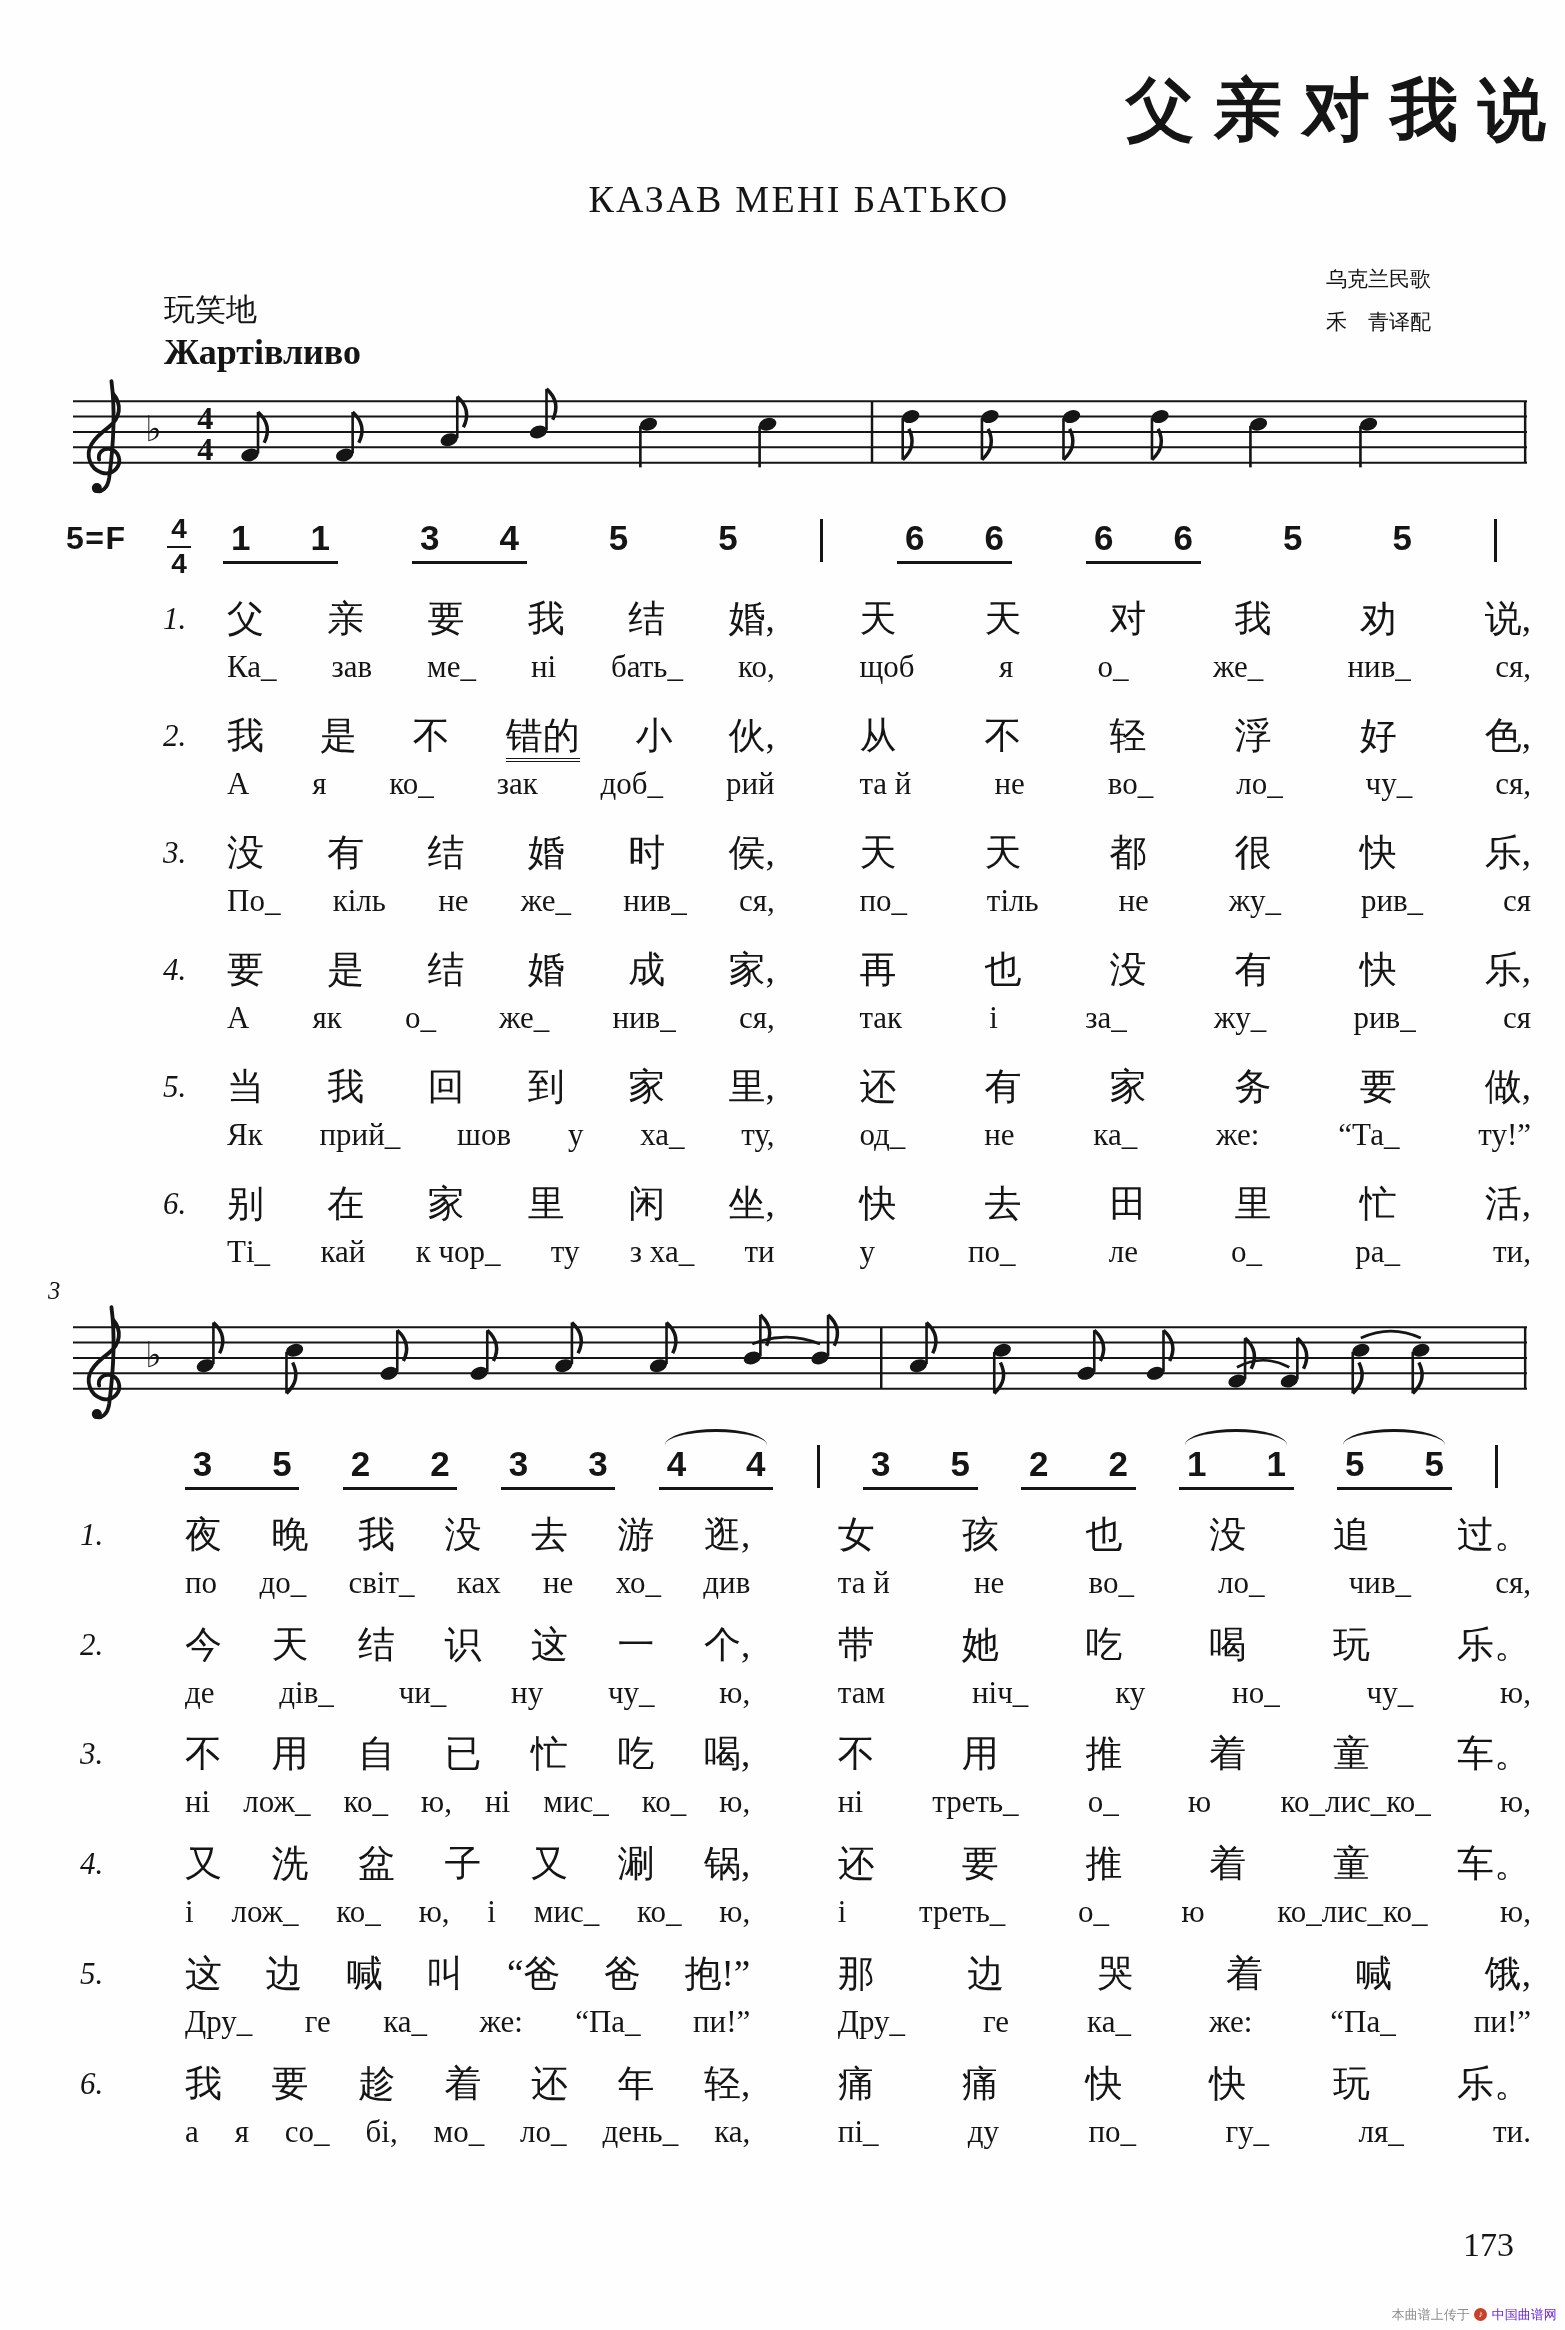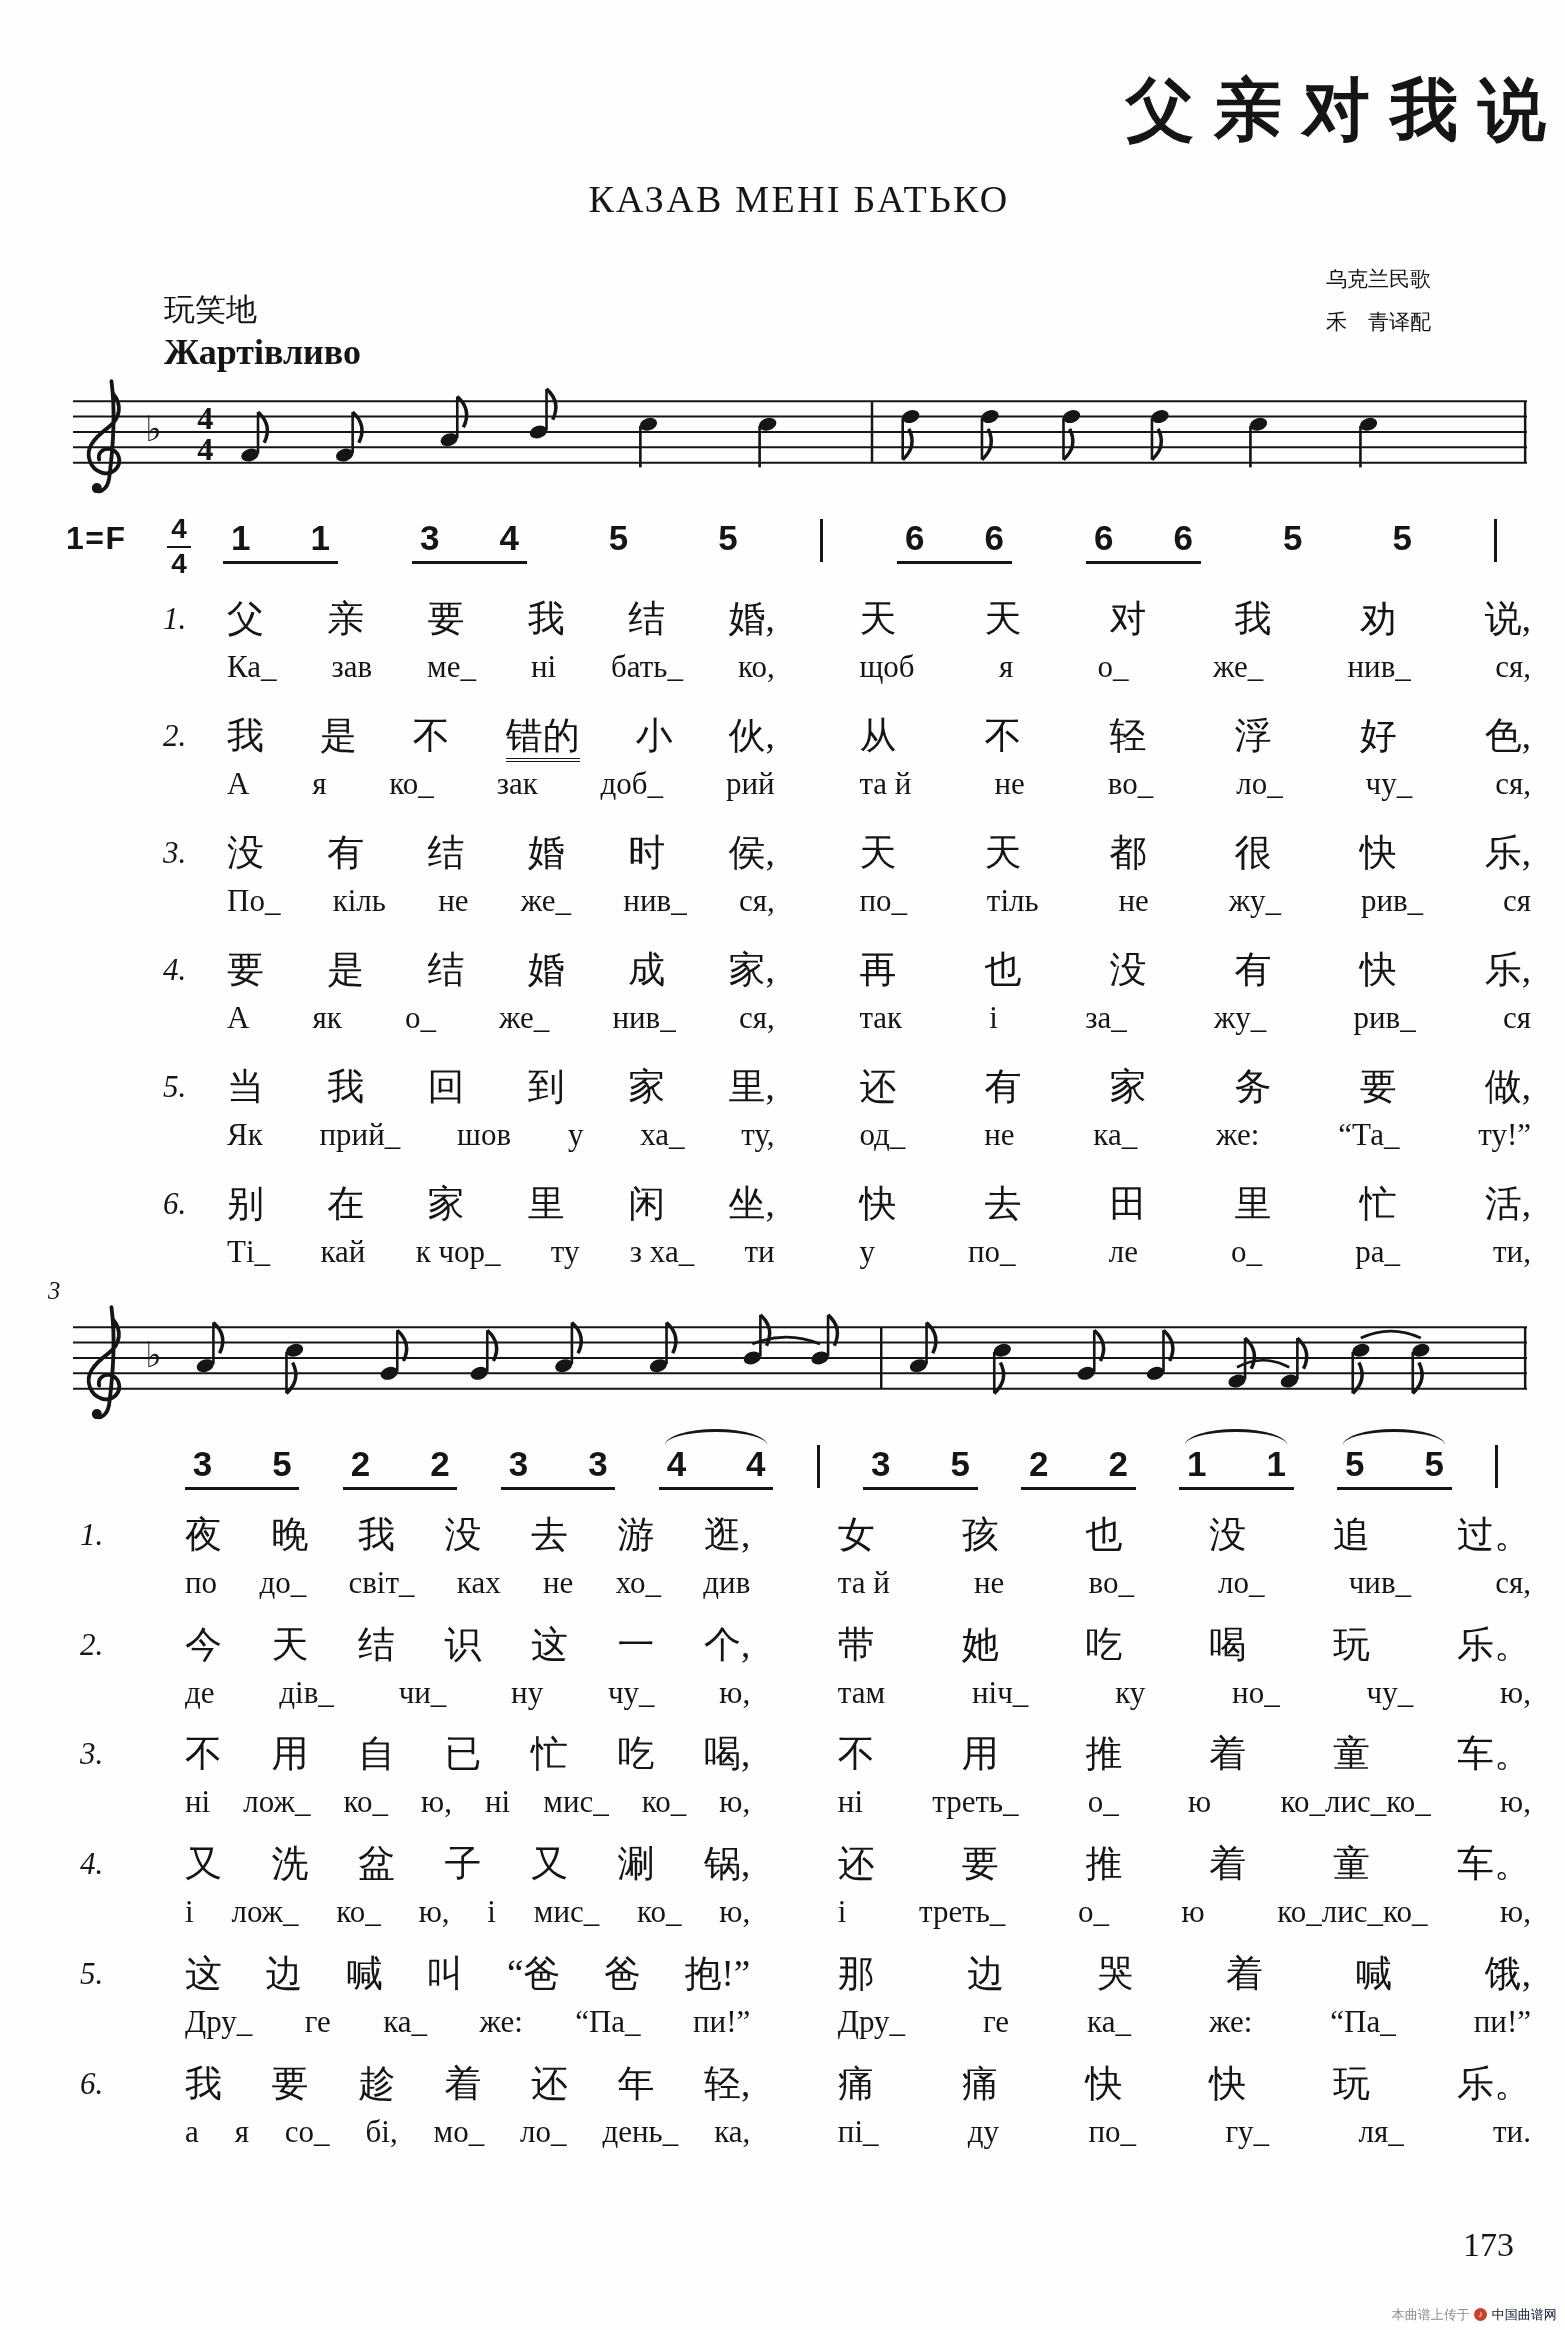--- a/index.html
+++ b/index.html
@@ -55,21 +55,21 @@
   .hr{flex:1;display:flex;justify-content:space-between;align-items:baseline;}
   .tok{white-space:nowrap;}
   .tok.u2{border-bottom:4.6px double #151515;}
 
   
   .pagenum{position:absolute;right:52px;bottom:66px;font-size:34px;}
   .wm{position:absolute;right:9.2px;bottom:6.2px;display:flex;align-items:center;gap:4.6px;
       font-size:13px;color:#8d8d8d;font-family:"Liberation Sans",sans-serif;}
   .wm-logo{display:inline-block;width:13px;height:13px;border-radius:50%;background:#c8402a;
       color:#fff;font-size:9.2px;line-height:13px;text-align:center;}
-  .wm-site{color:#0f172a;}
+  .wm-site{color:#6d28d9;}
 </style>
 </head>
 <body>
 
 <div class="page">
 
   <div class="title">父亲对我说</div>
   <div class="subtitle">КАЗАВ МЕНІ БАТЬКО</div>
 
   <div class="credits">
@@ -124,21 +124,21 @@
       <path d="M1402.5,106 c10,-9 17,-22 8,-40" fill="none" stroke="#151515" stroke-width="4.5"></path>
       <ellipse cx="1541" cy="60" rx="11.5" ry="8" fill="#151515" transform="rotate(-18 1541 60)"></ellipse>
       <line x1="1530.5" y1="62" x2="1530.5" y2="116" stroke="#151515" stroke-width="3.4"></line>
       <ellipse cx="1684" cy="60" rx="11.5" ry="8" fill="#151515" transform="rotate(-18 1684 60)"></ellipse>
       <line x1="1673.5" y1="62" x2="1673.5" y2="116" stroke="#151515" stroke-width="3.4"></line>
       <rect x="1037" y="30" width="3.2" height="80" fill="#151515"></rect>
       <rect x="1886" y="30" width="3.2" height="80" fill="#151515"></rect>
     </svg>
 
   <div id="numrow1" class="numrow">
-    <span class="keysig">1=F</span>
+    <span class="keysig">5=F</span>
     <span class="frac">
       <span class="fn">4</span>
       <span class="fd">4</span>
     </span>
     <span class="ngroups" id="ngroups1">
         <span class="grp u">
           <span class="dig">1</span>
           <span class="dig">1</span>
         </span>
         <span class="grp u">

